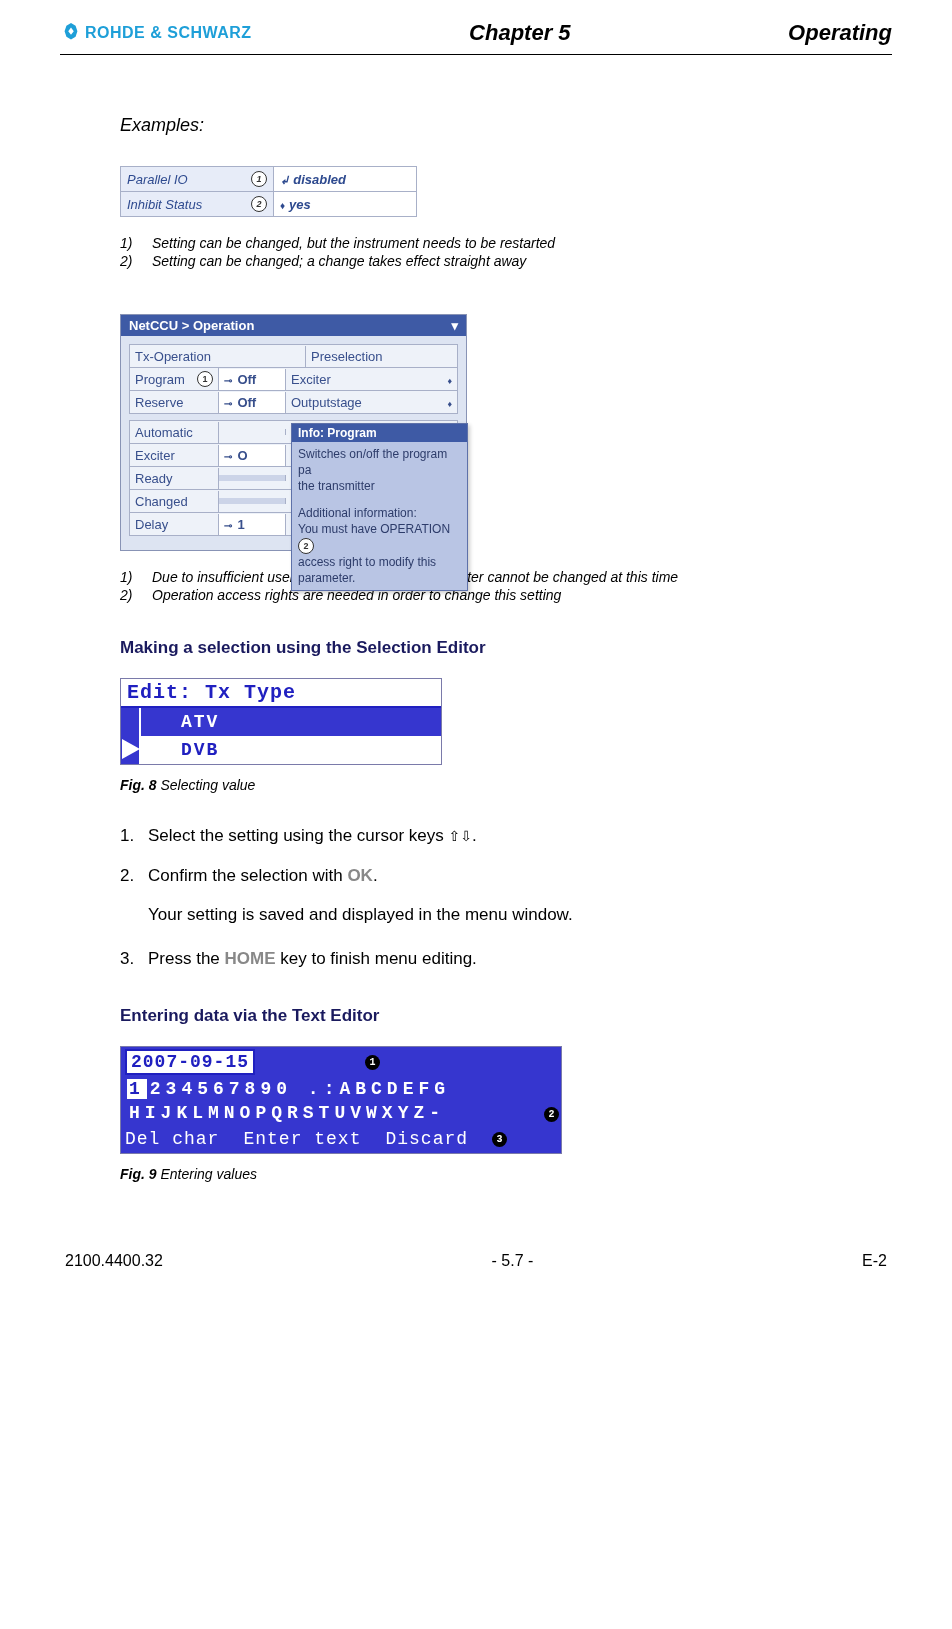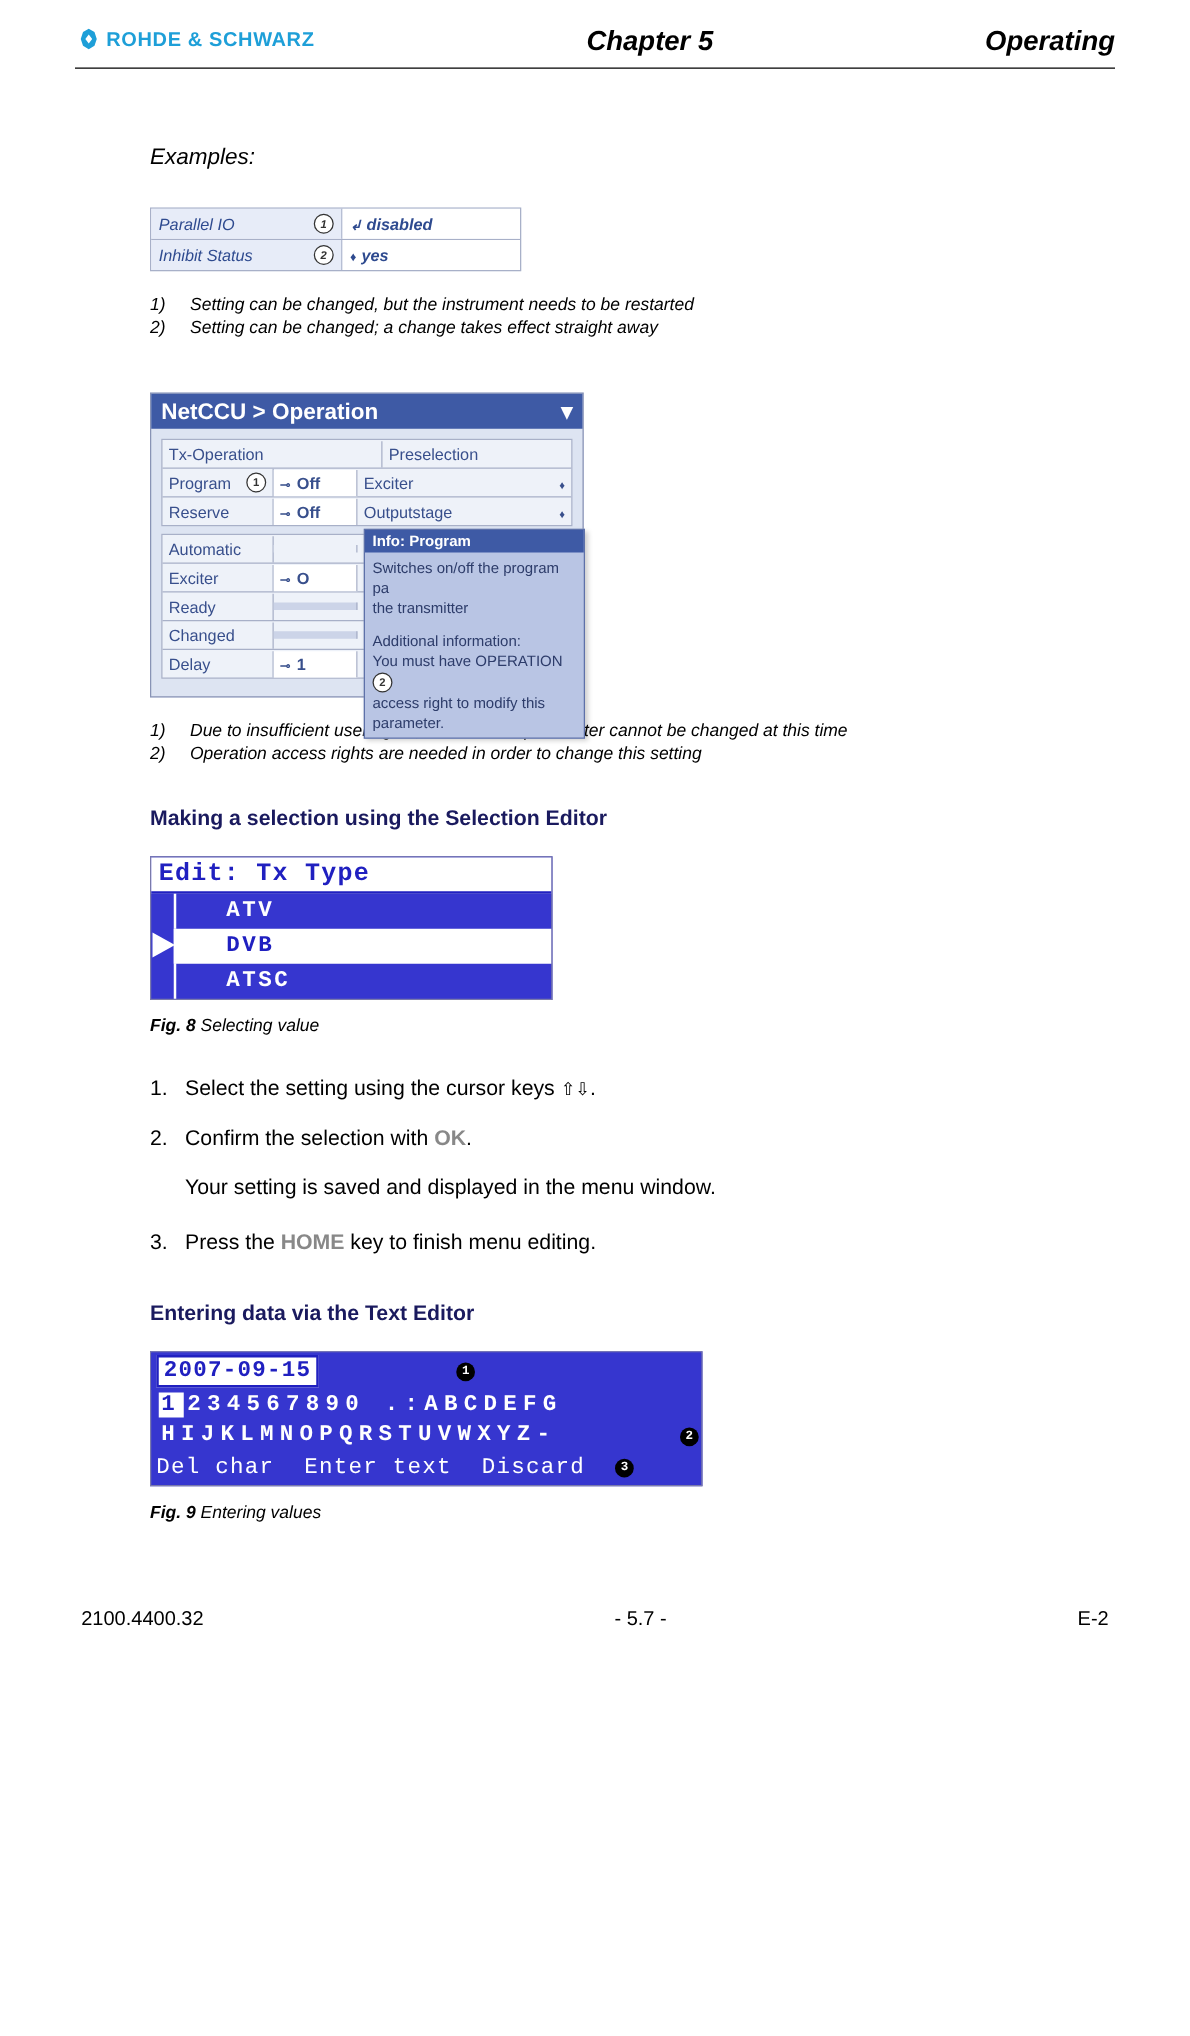--- a/index.html
+++ b/index.html
@@ -126,21 +126,21 @@
       background: #dde4f2;
       font-size: 13px;
       color: #384f8c;
       position: relative;
     }
     .ui-title-bar {
       background: #3e5aa5;
       color: #fff;
       font-weight: bold;
       padding: 3px 8px;
-      font-size: 18px;
+      font-size: 13px;
       display: flex;
       justify-content: space-between;
       align-items: center;
     }
     .ui-grid {
       padding: 8px;
     }
     .grid-section {
       border: 1px solid #a8b0c8;
       margin-bottom: 6px;
@@ -493,21 +493,20 @@
           <span>Operation access rights are needed in order to change this setting</span>
         </div>
     </div>
 
     <div class="section-title">Making a selection using the Selection Editor</div>
 
     <div class="fig8-box">
       <div class="fig8-header">Edit: Tx Type</div>
       <div class="fig8-item">ATV</div>
       <div class="fig8-item selected">DVB</div>
-      <div class="fig8-item">ATSC</div>
     </div>
     <div class="fig-caption"><b>Fig. 8</b><span>  Selecting value</span></div>
 
     <div class="steps">
       <div class="step-row">
         <span class="step-num">1.</span>
         <span><span>Select the setting using the cursor keys </span><span class="arrows">⇧⇩</span><span>.</span></span>
       </div>
       <div class="step-row">
         <span class="step-num">2.</span>

